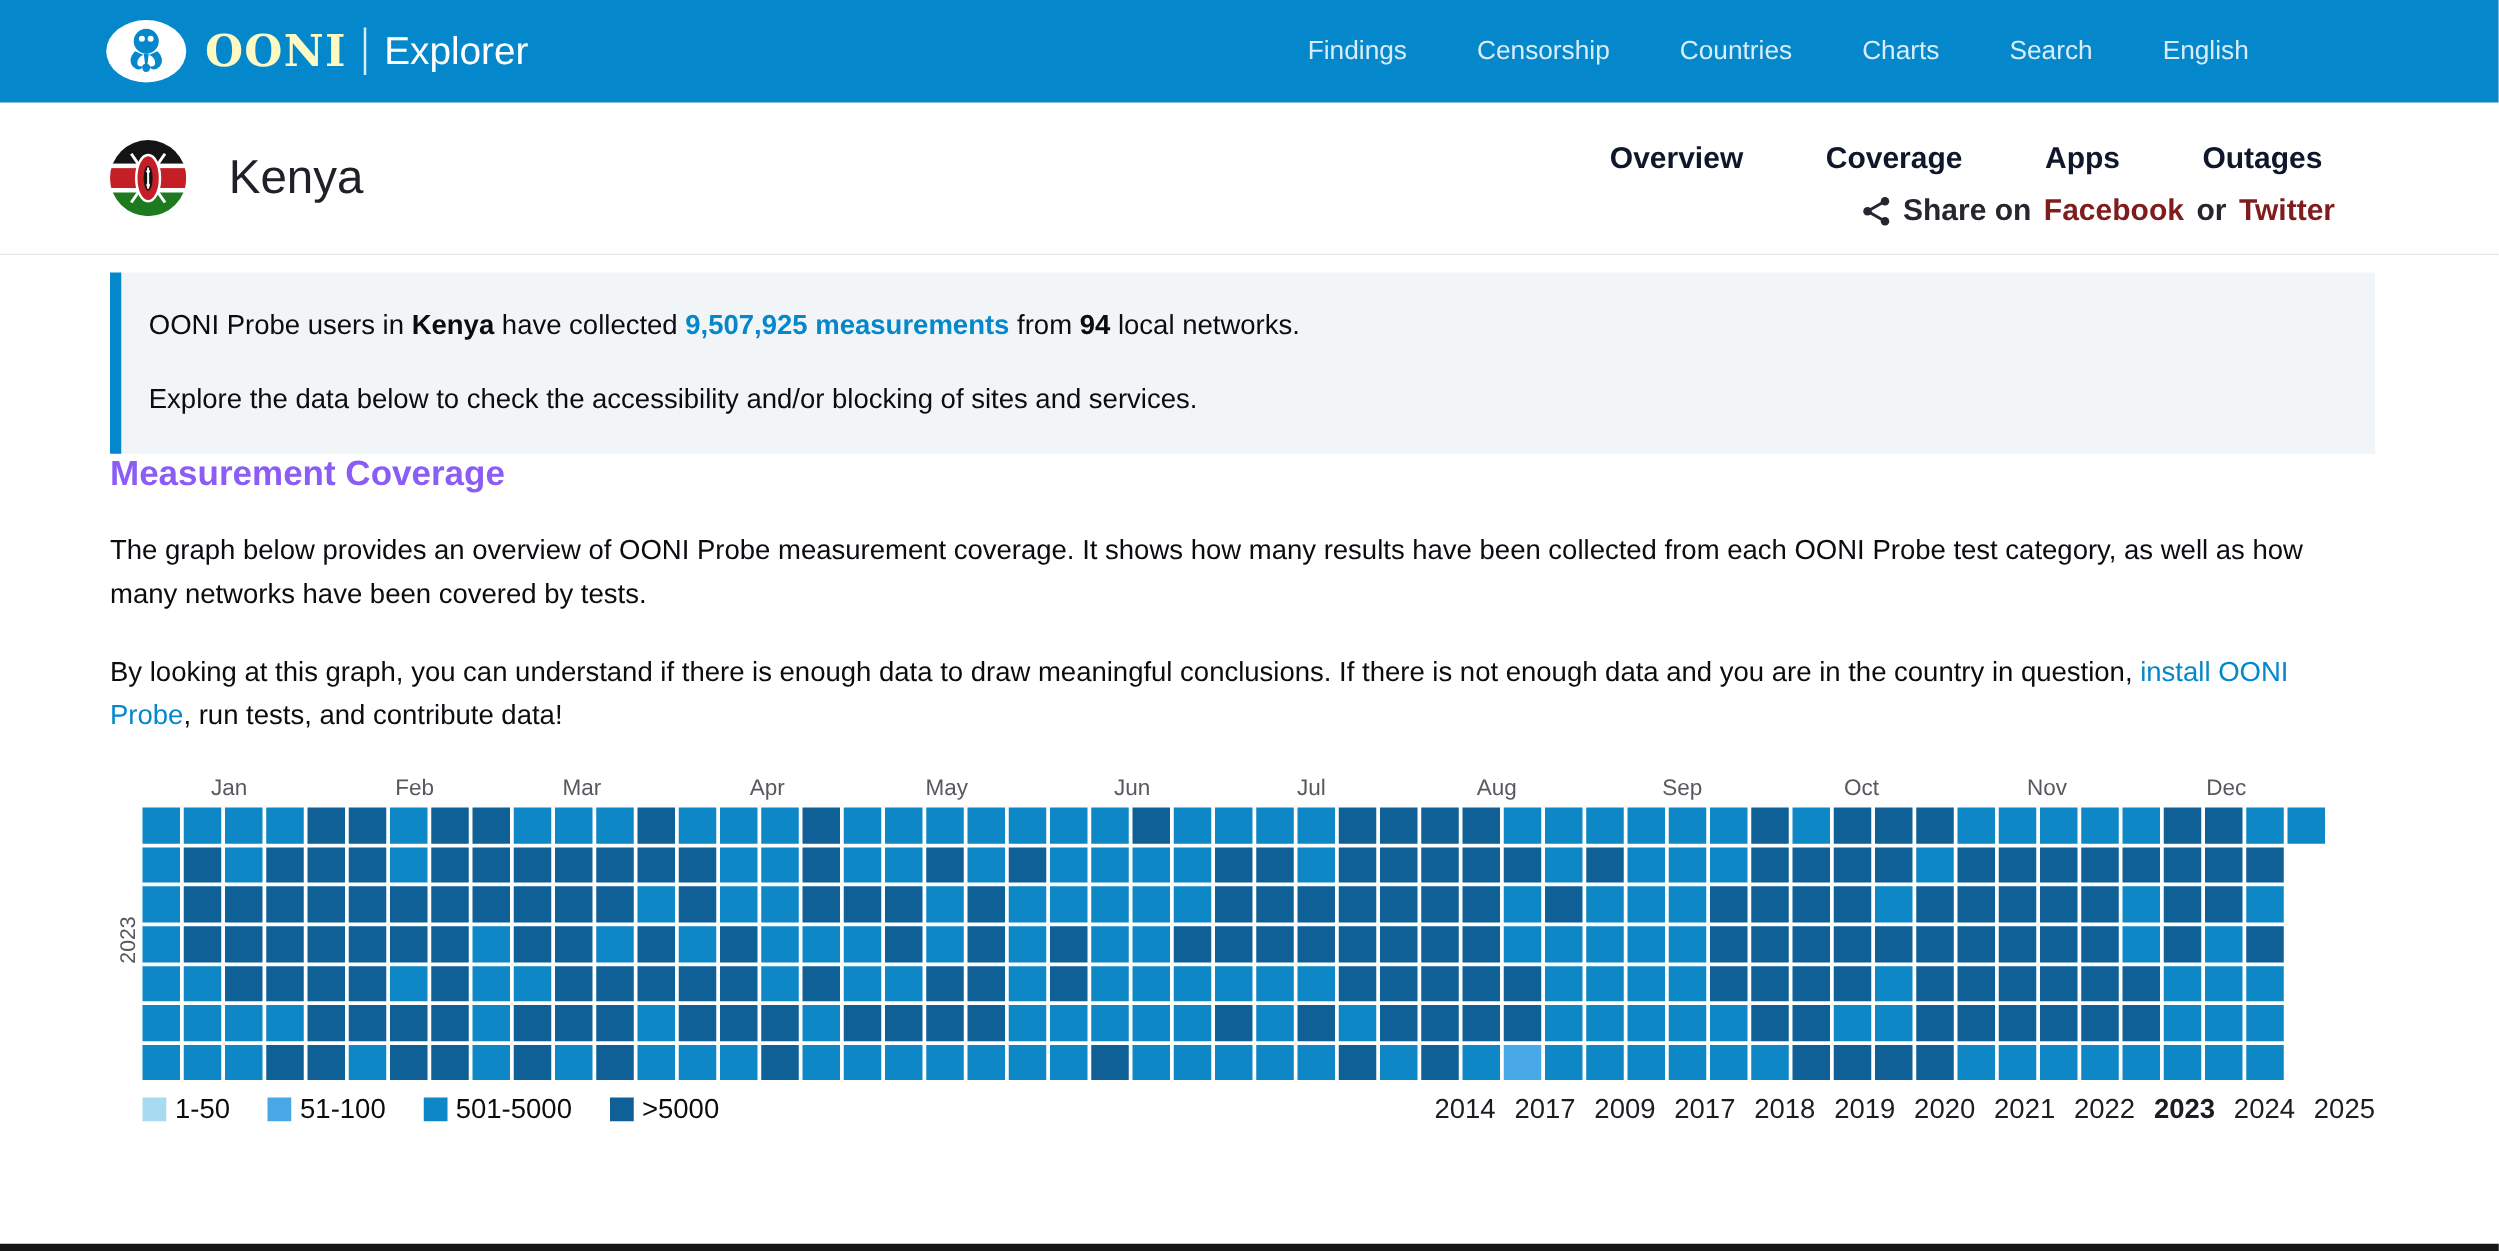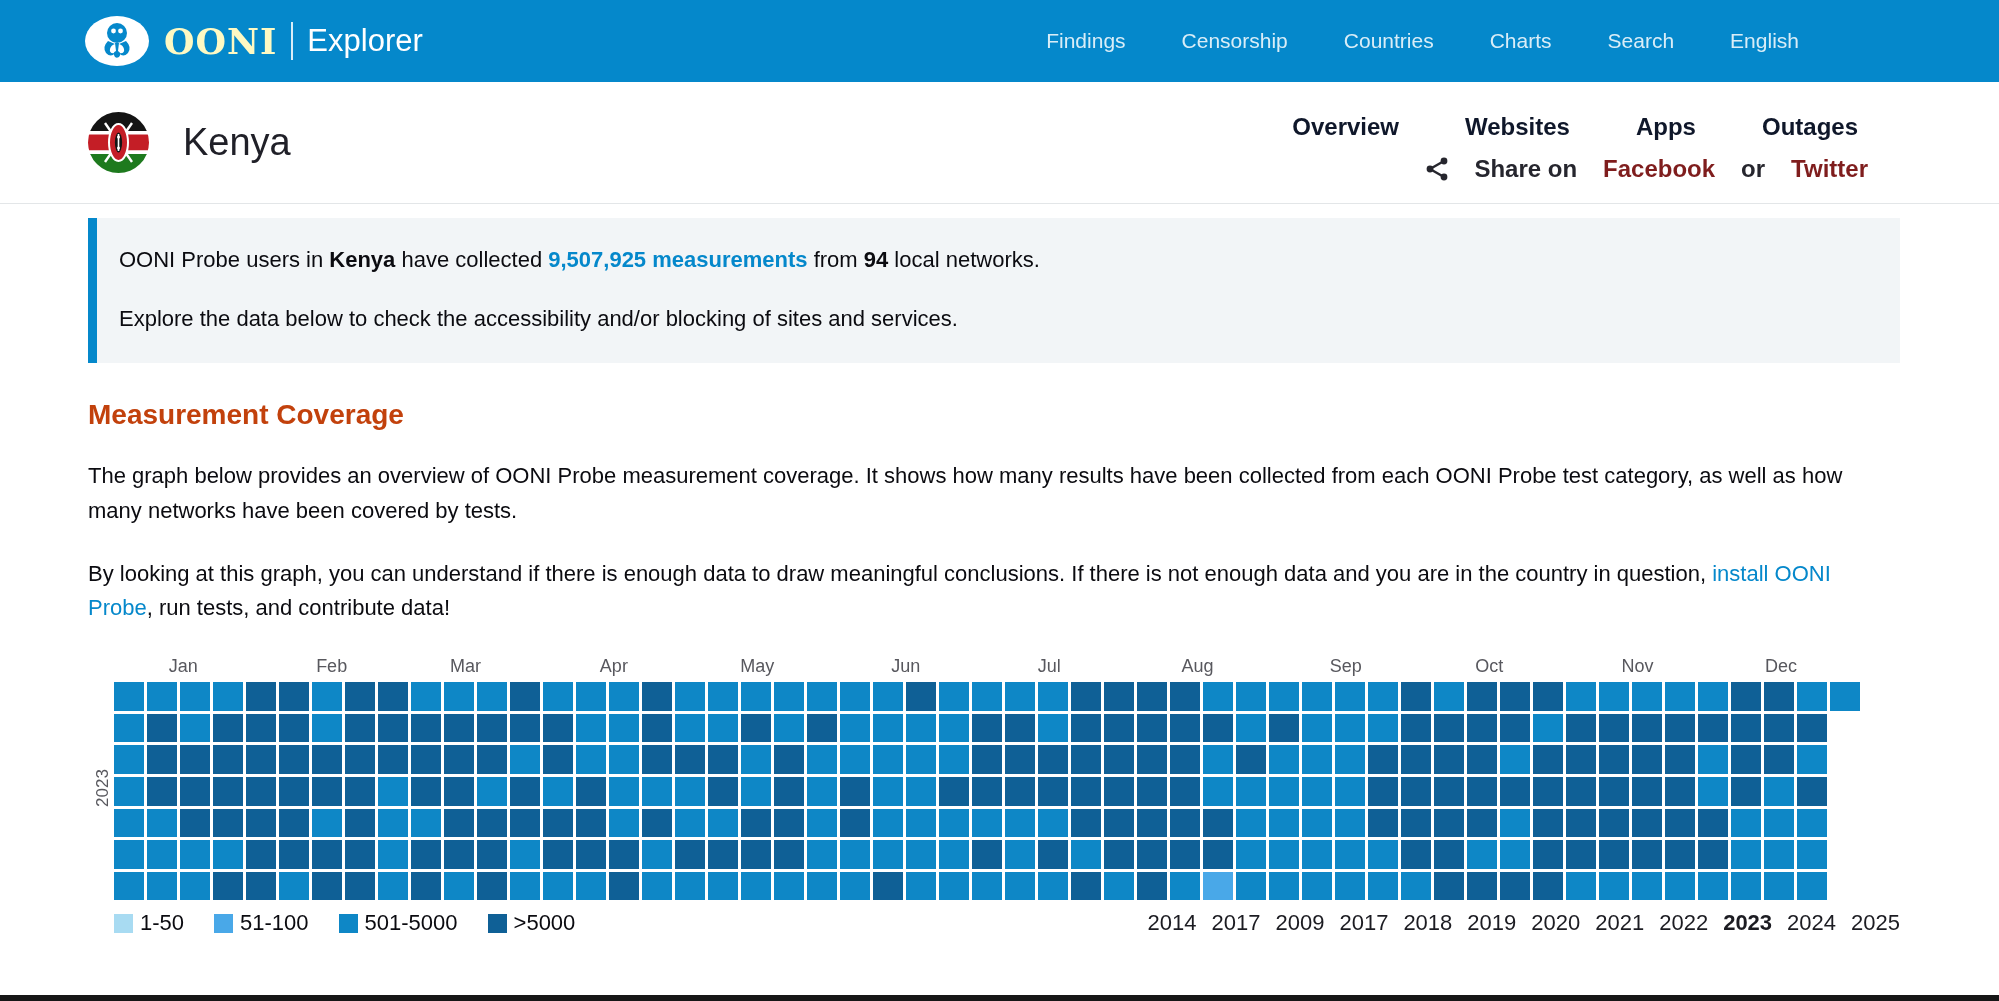--- a/index.html
+++ b/index.html
@@ -18,36 +18,36 @@
   .nav-item { color:rgba(255,255,255,.85); font-size:21px; cursor:pointer; }
 
   
   .country-header { height:122px; border-bottom:1px solid #e3e6e8;
     display:flex; align-items:center; justify-content:space-between; padding:0 99px 0 88px; }
   .country-left { display:flex; align-items:center; gap:34px; }
   .country-name { font-size:38px; font-weight:400; color:#202028; }
   .country-right { display:flex; flex-direction:column; align-items:flex-end; gap:14px; margin-top:10px; }
   .country-tabs { display:flex; gap:66px; margin-right:42px; }
   .country-tab { color:#0f172a; font-size:24px; font-weight:bold; cursor:pointer; }
-  .share-row { display:flex; align-items:center; gap:26px; margin-right:32px;
+  .share-row { display:flex; align-items:center; gap:10px; margin-right:32px;
     font-size:24px; font-weight:bold; color:#26262e; }
   .share-link { color:#7f1d1d; cursor:pointer; }
 
   
   .content { padding:0 99px 0 88px; }
 
   .summary-box { margin-top:14px; background:#f2f5f7; border-left:9px solid #0588CB;
     padding:28px 30px 30px 22px; }
   .summary-line { font-size:22px; line-height:1.3; color:#0b0b10; }
   .summary-line + .summary-line { margin-top:30px; }
   .summary-bold { font-weight:bold; }
   .link { color:#0588CB; text-decoration:none; cursor:pointer; }
   .summary-link { font-weight:bold; }
 
-  .section-title { margin-top:36px; font-size:28px; font-weight:bold; color:#c2410c; }
+  .section-title { font-size:28px; font-weight:bold; color:#8b5cf6; }
   .para { margin-top:28px; font-size:22px; line-height:1.58; color:#0b0b10; max-width:1815px; }
 
   
   .heatmap-wrap { margin-top:30px; position:relative; padding-left:26px; }
   .hm-months { position:relative; height:26px; width:1746px; }
   .hm-month { position:absolute; transform:translateX(-50%); font-size:18px; color:#58585e; }
   .hm-body { display:flex; align-items:stretch; }
   .hm-ylabel { position:absolute; left:-4px; top:122px; transform:rotate(-90deg);
     transform-origin:center; font-size:17px; color:#58585e; }
   .hm-grid { display:flex; gap:3px; width:1746px; }
@@ -114,21 +114,21 @@
         <line x1="30.5" y1="22" x2="30.5" y2="39" stroke="#ffffff" stroke-width="1.6"></line>
         <circle cx="30.5" cy="25" r="1.5" fill="#ffffff"></circle>
         <circle cx="30.5" cy="36" r="1.5" fill="#ffffff"></circle>
       </g>
     </svg>
     <span class="country-name">Kenya</span>
   </div>
   <div class="country-right">
     <div class="country-tabs">
       <span class="country-tab">Overview</span>
-      <span class="country-tab">Websites</span>
+      <span class="country-tab">Coverage</span>
       <span class="country-tab">Apps</span>
       <span class="country-tab">Outages</span>
     </div>
     <div class="share-row">
       <svg width="22" height="24" viewBox="0 0 22 24">
         <circle cx="18" cy="4" r="3.4" fill="#26262e"></circle>
         <circle cx="4" cy="12" r="3.4" fill="#26262e"></circle>
         <circle cx="18" cy="20" r="3.4" fill="#26262e"></circle>
         <line x1="4" y1="12" x2="18" y2="4" stroke="#26262e" stroke-width="2.4"></line>
         <line x1="4" y1="12" x2="18" y2="20" stroke="#26262e" stroke-width="2.4"></line>

